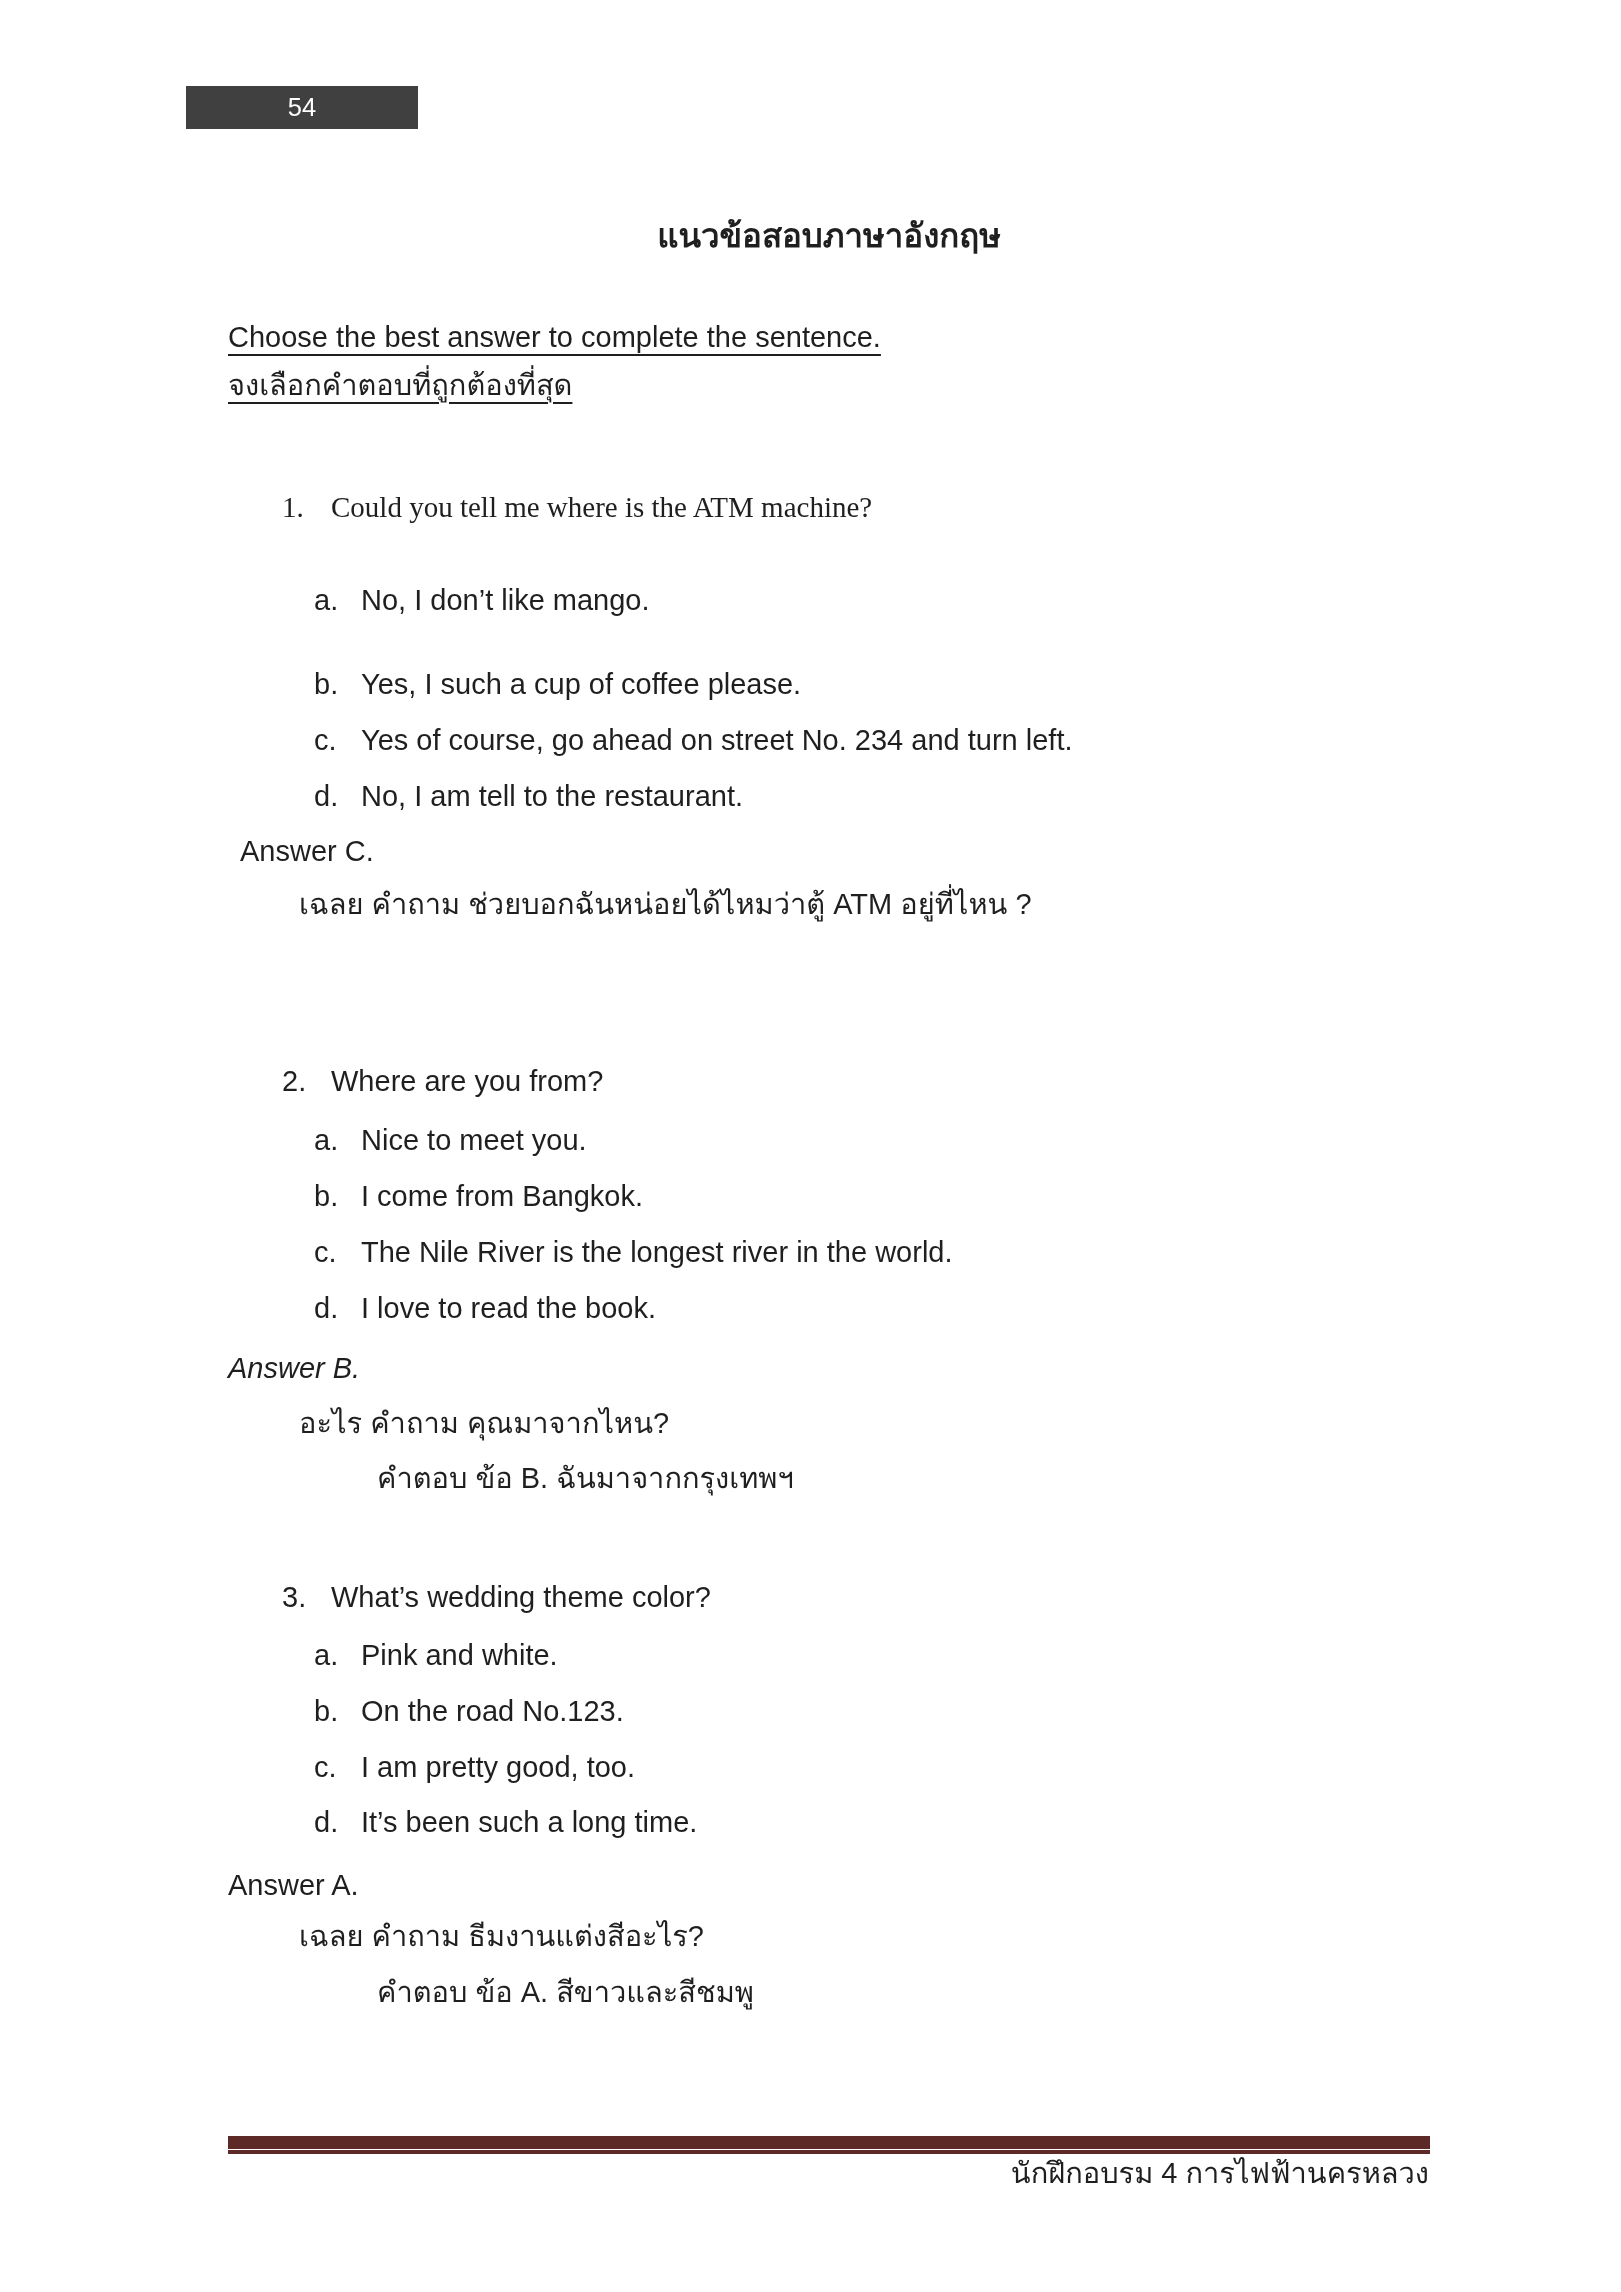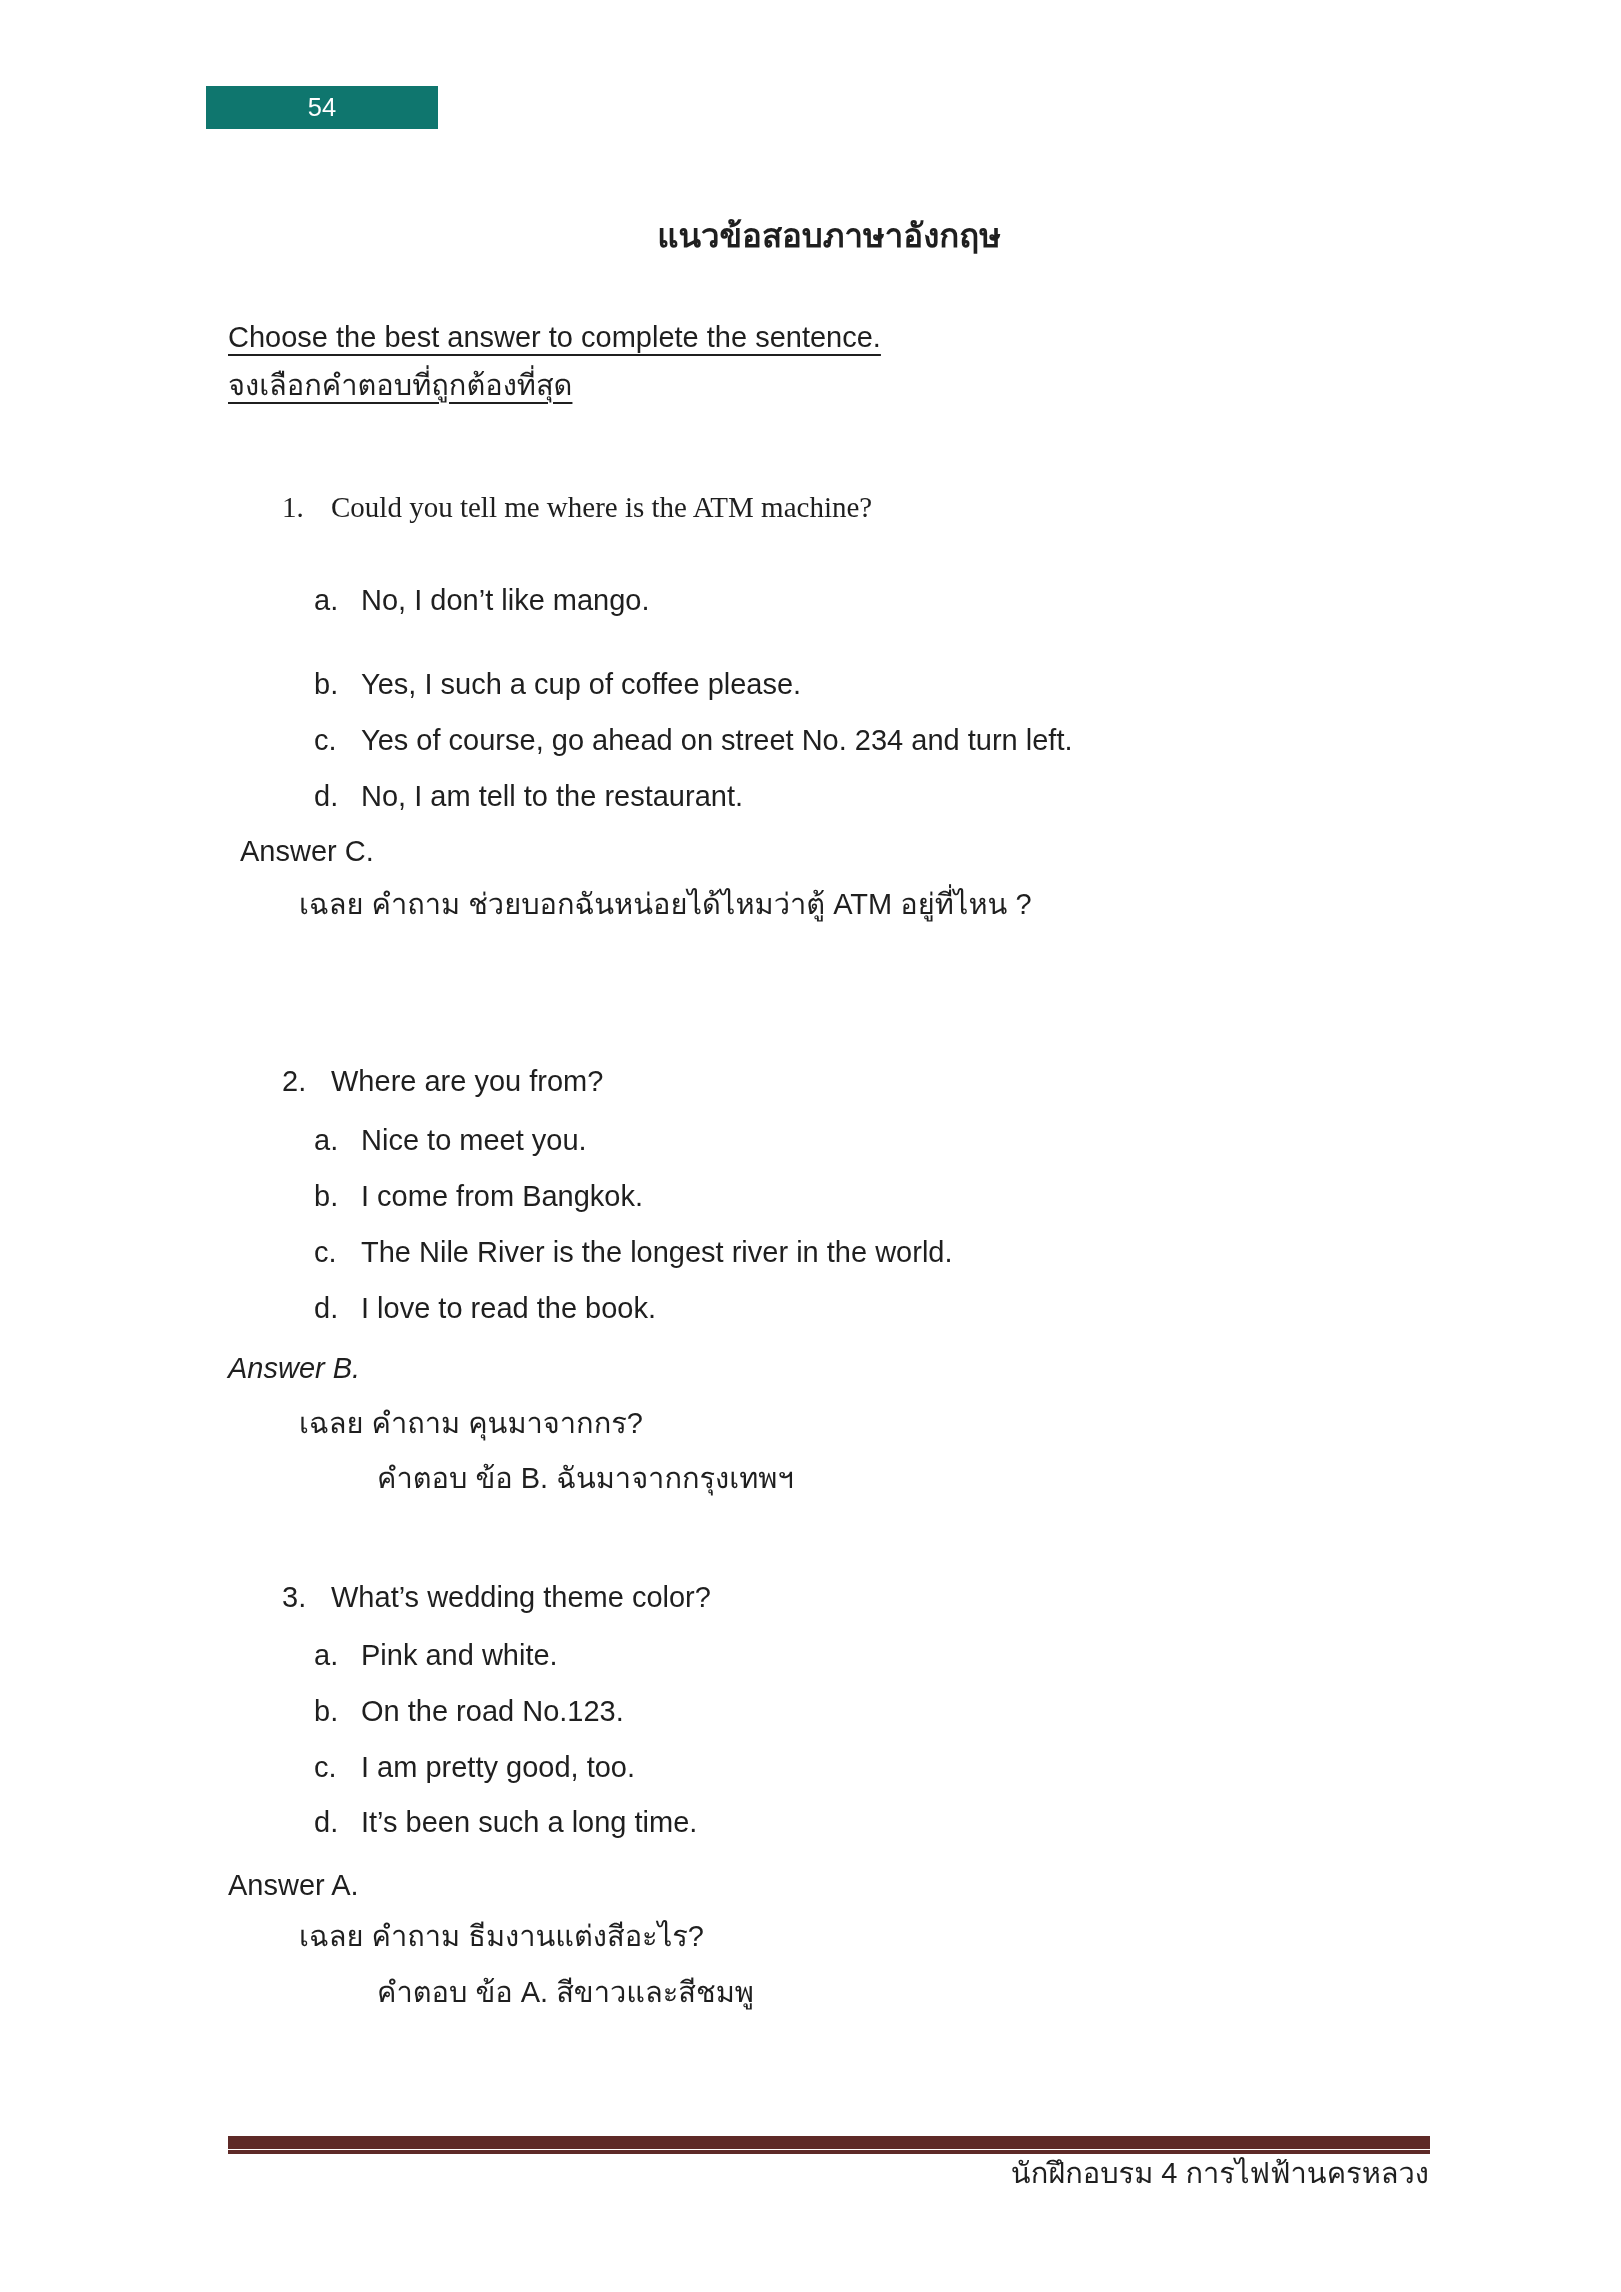--- a/index.html
+++ b/index.html
@@ -19,23 +19,23 @@
   .line {
     position: absolute;
     white-space: nowrap;
     font-size: 29px;
     line-height: 35px;
     font-weight: 300;
     color: #1f1f1f;
   }
   .page-badge {
     position: absolute;
-    left: 206px; top: 86px;
+    left: 186px; top: 86px;
     width: 232px; height: 43px;
-    background: #0f766e;
+    background: #404040;
     display: flex; align-items: center; justify-content: center;
     color: #ffffff;
     font-size: 25.5px;
   }
   .doc-title {
     position: absolute;
     left: 0; right: 0; top: 212px;
     text-align: center;
     font-size: 33px;
     font-weight: bold;
@@ -114,21 +114,21 @@
     <span class="opt-letter">b.</span><span>I come from Bangkok.</span>
   </div>
   <div class="line opt-row" style="left:314px; top:1235px;">
     <span class="opt-letter">c.</span><span>The Nile River is the longest river in the world.</span>
   </div>
   <div class="line opt-row" style="left:314px; top:1291px;">
     <span class="opt-letter">d.</span><span>I love to read the book.</span>
   </div>
 
   <div class="line" style="left:228px; top:1351px;font-style:italic;">Answer B.</div>
-  <div class="line" style="left:299px; top:1402px; line-height:43px;">เฉลย คำถาม คุนมาจากกร?</div>
+  <div class="line" style="left:299px; top:1402px; line-height:43px;">อะไร คำถาม คุณมาจากไหน?</div>
   <div class="line" style="left:377px; top:1457px; line-height:43px;">คำตอบ ข้อ B. ฉันมาจากกรุงเทพฯ</div>
 
   <div class="line q-row" style="left:282px; top:1580px;">
     <span class="q-num">3.</span><span>What’s wedding theme color?</span>
   </div>
 
   <div class="line opt-row" style="left:314px; top:1638px;">
     <span class="opt-letter">a.</span><span>Pink and white.</span>
   </div>
   <div class="line opt-row" style="left:314px; top:1694px;">

